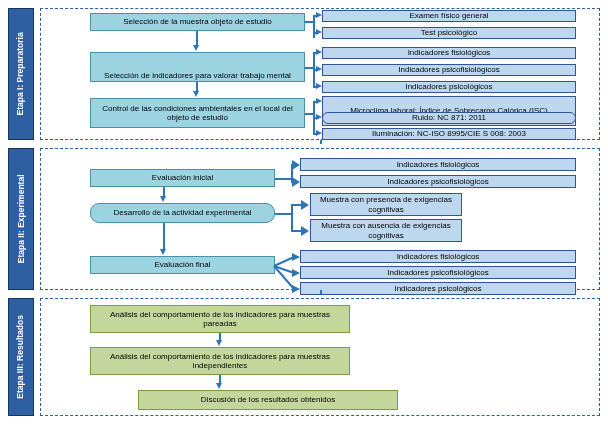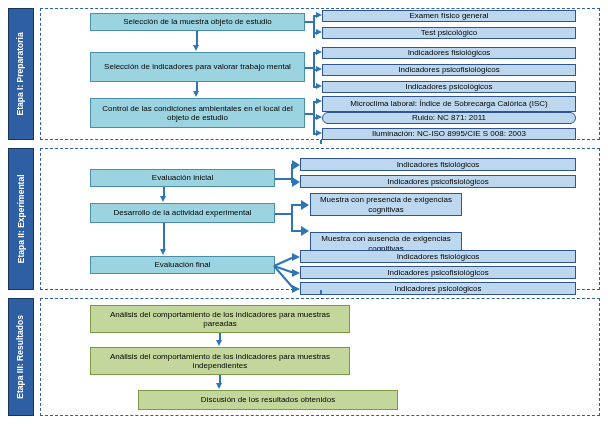--- a/index.html
+++ b/index.html
@@ -91,21 +91,21 @@
   <div class="abs stage-label" style="left:8px; top:8px; width:26px; height:132px;">
     <div class="inner">Etapa I: Preparatoria</div>
   </div>
 
   <div class="abs dashed" style="left:40px; top:8px; width:560px; height:132px;"></div>
 
   <div class="abs box box-cyan" style="left:90px; top:13px; width:215px; height:18px;">
     <span>Selección de la muestra objeto de estudio</span>
   </div>
 
-  <div class="abs box box-cyan" style="left:90px; top:52px; width:215px; height:30px;">
+  <div class="abs box box-cyan" style="left:90px; top:52px; width:215px; height:30px;align-items:flex-end;">
     <span>Selección de indicadores para valorar trabajo mental</span>
   </div>
 
   <div class="abs box box-cyan" style="left:90px; top:98px; width:215px; height:30px;">
     <span>Control de las condiciones ambientales en el local del objeto de estudio</span>
   </div>
 
   <div class="abs box box-blue" style="left:322px; top:10px; width:254px; height:12px;">
     <span>Examen físico general</span>
   </div>
@@ -116,21 +116,21 @@
   <div class="abs box box-blue" style="left:322px; top:47px; width:254px; height:12px;">
     <span>Indicadores fisiológicos</span>
   </div>
   <div class="abs box box-blue" style="left:322px; top:64px; width:254px; height:12px;">
     <span>Indicadores psicofisiológicos</span>
   </div>
   <div class="abs box box-blue" style="left:322px; top:81px; width:254px; height:12px;">
     <span>Indicadores psicológicos</span>
   </div>
 
-  <div class="abs box box-blue" style="left:322px; top:96px; width:254px; height:16px;">
+  <div class="abs box box-blue" style="left:322px; top:96px; width:254px; height:30px;">
     <span>Microclima laboral: Índice de Sobrecarga Calórica (ISC)</span>
   </div>
   <div class="abs box box-blue" style="left:322px; top:112px; width:254px; height:12px;border-radius:6px;">
     <span>Ruido: NC 871: 2011</span>
   </div>
   <div class="abs box box-blue" style="left:322px; top:128px; width:254px; height:12px;">
     <span>Iluminación: NC-ISO 8995/CIE S 008: 2003</span>
   </div>
 
   <div class="abs hline" style="left:305px; top:21px; width:9px;"></div>
@@ -166,39 +166,39 @@
   <div class="abs stage-label" style="left:8px; top:148px; width:26px; height:142px;">
     <div class="inner">Etapa II: Experimental</div>
   </div>
 
   <div class="abs dashed" style="left:40px; top:148px; width:560px; height:142px;"></div>
 
   <div class="abs box box-cyan" style="left:90px; top:169px; width:185px; height:18px;">
     <span>Evaluación inicial</span>
   </div>
 
-  <div class="abs box box-cyan" style="left:90px; top:203px; width:185px; height:20px;">
+  <div class="abs box box-cyan" style="left:90px; top:203px; width:185px; height:20px;border-radius:9px;">
     <span>Desarrollo  de la actividad experimental</span>
   </div>
 
   <div class="abs box box-cyan" style="left:90px; top:256px; width:185px; height:18px;">
     <span>Evaluación final</span>
   </div>
 
   <div class="abs box box-blue" style="left:300px; top:158px; width:276px; height:13px;">
     <span>Indicadores fisiológicos</span>
   </div>
   <div class="abs box box-blue" style="left:300px; top:175px; width:276px; height:13px;">
     <span>Indicadores psicofisiológicos</span>
   </div>
 
   <div class="abs box box-blue" style="left:310px; top:193px; width:152px; height:23px;">
     <span>Muestra con presencia de exigencias cognitivas</span>
   </div>
-  <div class="abs box box-blue" style="left:310px; top:232px; width:152px; height:23px;">
+  <div class="abs box box-blue" style="left:310px; top:219px; width:152px; height:23px;">
     <span>Muestra con ausencia de exigencias cognitivas</span>
   </div>
 
   <div class="abs box box-blue" style="left:300px; top:250px; width:276px; height:13px;">
     <span>Indicadores fisiológicos</span>
   </div>
   <div class="abs box box-blue" style="left:300px; top:266px; width:276px; height:13px;">
     <span>Indicadores psicofisiológicos</span>
   </div>
   <div class="abs box box-blue" style="left:300px; top:282px; width:276px; height:13px;">

